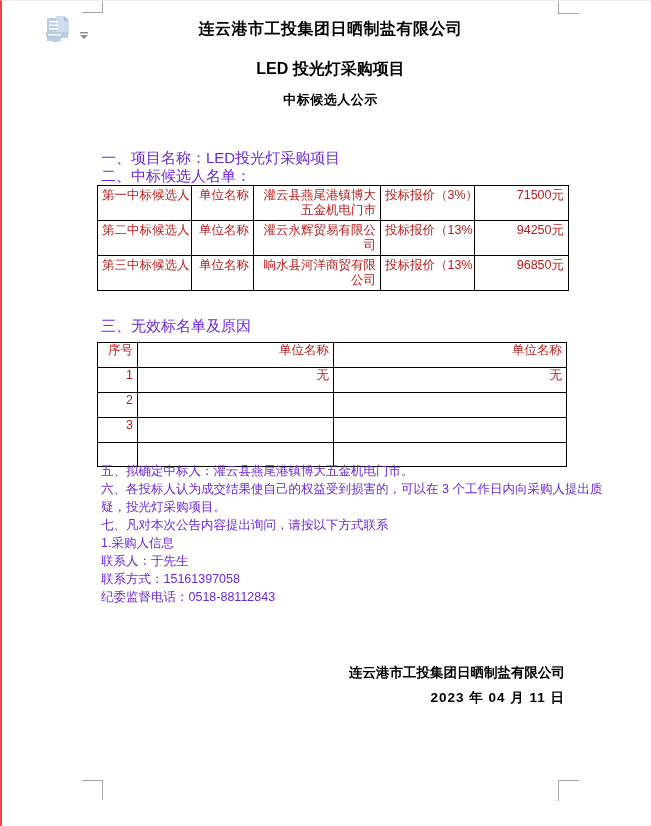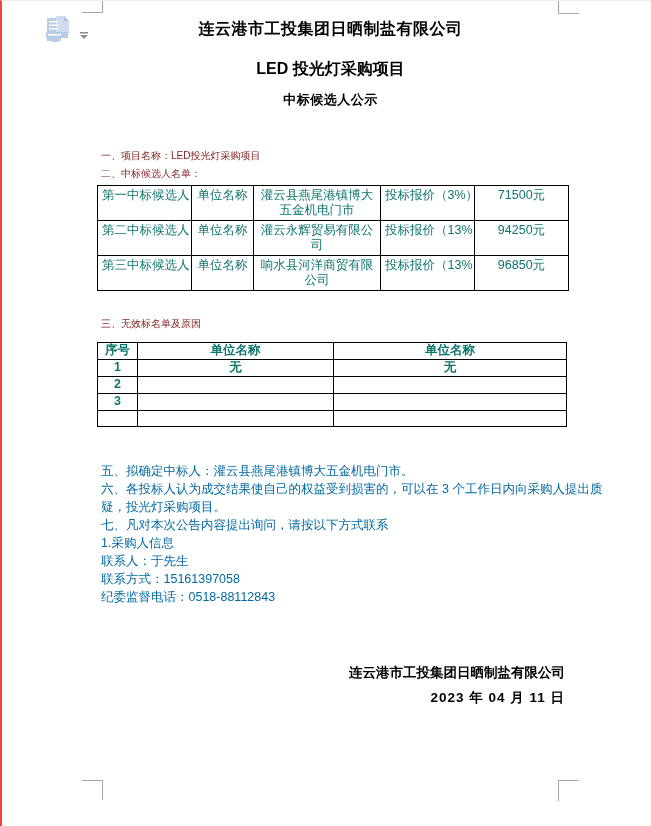--- a/index.html
+++ b/index.html
@@ -25,37 +25,37 @@
   .paste-btn{position:absolute;left:44px;top:12px;width:26px;height:34px;cursor:pointer;}
   .paste-arrow{position:absolute;left:77px;top:25px;width:11px;height:8px;cursor:pointer;}
 
   
   .title-wrap{position:absolute;left:100px;width:457px;text-align:center;font-weight:bold;color:#000;}
   .title-1{top:18px;font-size:16px;letter-spacing:0.5px;}
   .title-2{top:58px;font-size:16px;}
   .title-3{top:90px;font-size:13px;letter-spacing:0.5px;}
 
   
-  .bline{position:absolute;left:99px;font-size:10px;color:#7f1d1d;white-space:pre;}
+  .bline{position:absolute;left:99px;font-size:15px;color:#6d28d9;white-space:pre;}
   .l-s1{top:148px;}
   .l-s2{top:166px;}
   .l-s3{top:296px;margin-top:20px;}
 
   
   table{border-collapse:collapse;table-layout:fixed;position:absolute;left:95px;background:#fff;}
-  td,th{border:1px solid #000;font-size:12.5px;font-weight:normal;text-align:center;vertical-align:top;padding:2px 4px;line-height:15px;color:#0f766e;overflow:hidden;}
+  td,th{border:1px solid #000;font-size:12.5px;font-weight:normal;text-align:right;vertical-align:top;padding:2px 4px;line-height:15px;color:#b91c1c;overflow:hidden;}
   .tbl-candidates{top:184px;width:471px;}
   .tbl-candidates td{height:29px;}
   .tbl-candidates .nowrap{white-space:nowrap;}
   .tbl-invalid{top:341px;width:469px;}
-  .tbl-invalid td{height:12px;line-height:13px;padding:1px 4px 2px 4px;font-weight:bold;}
+  .tbl-invalid td{height:12px;line-height:13px;padding:1px 4px 10px 4px;}
 
   
   .paras{position:absolute;left:99px;top:461px;width:470px;}
-  .paras div{height:18px;line-height:18px;font-size:12.5px;color:#0369a1;white-space:pre;}
+  .paras div{height:18px;line-height:18px;font-size:12.5px;color:#6d28d9;white-space:pre;}
 
   
   .footer{position:absolute;left:290px;top:663px;width:273px;text-align:right;font-weight:bold;color:#000;}
   .footer .f-company{font-size:13.5px;line-height:17px;}
   .footer .f-date{font-size:13.5px;line-height:17px;margin-top:8px;letter-spacing:1px;}
 </style>
 </head>
 <body>
 
 <div class="page">

